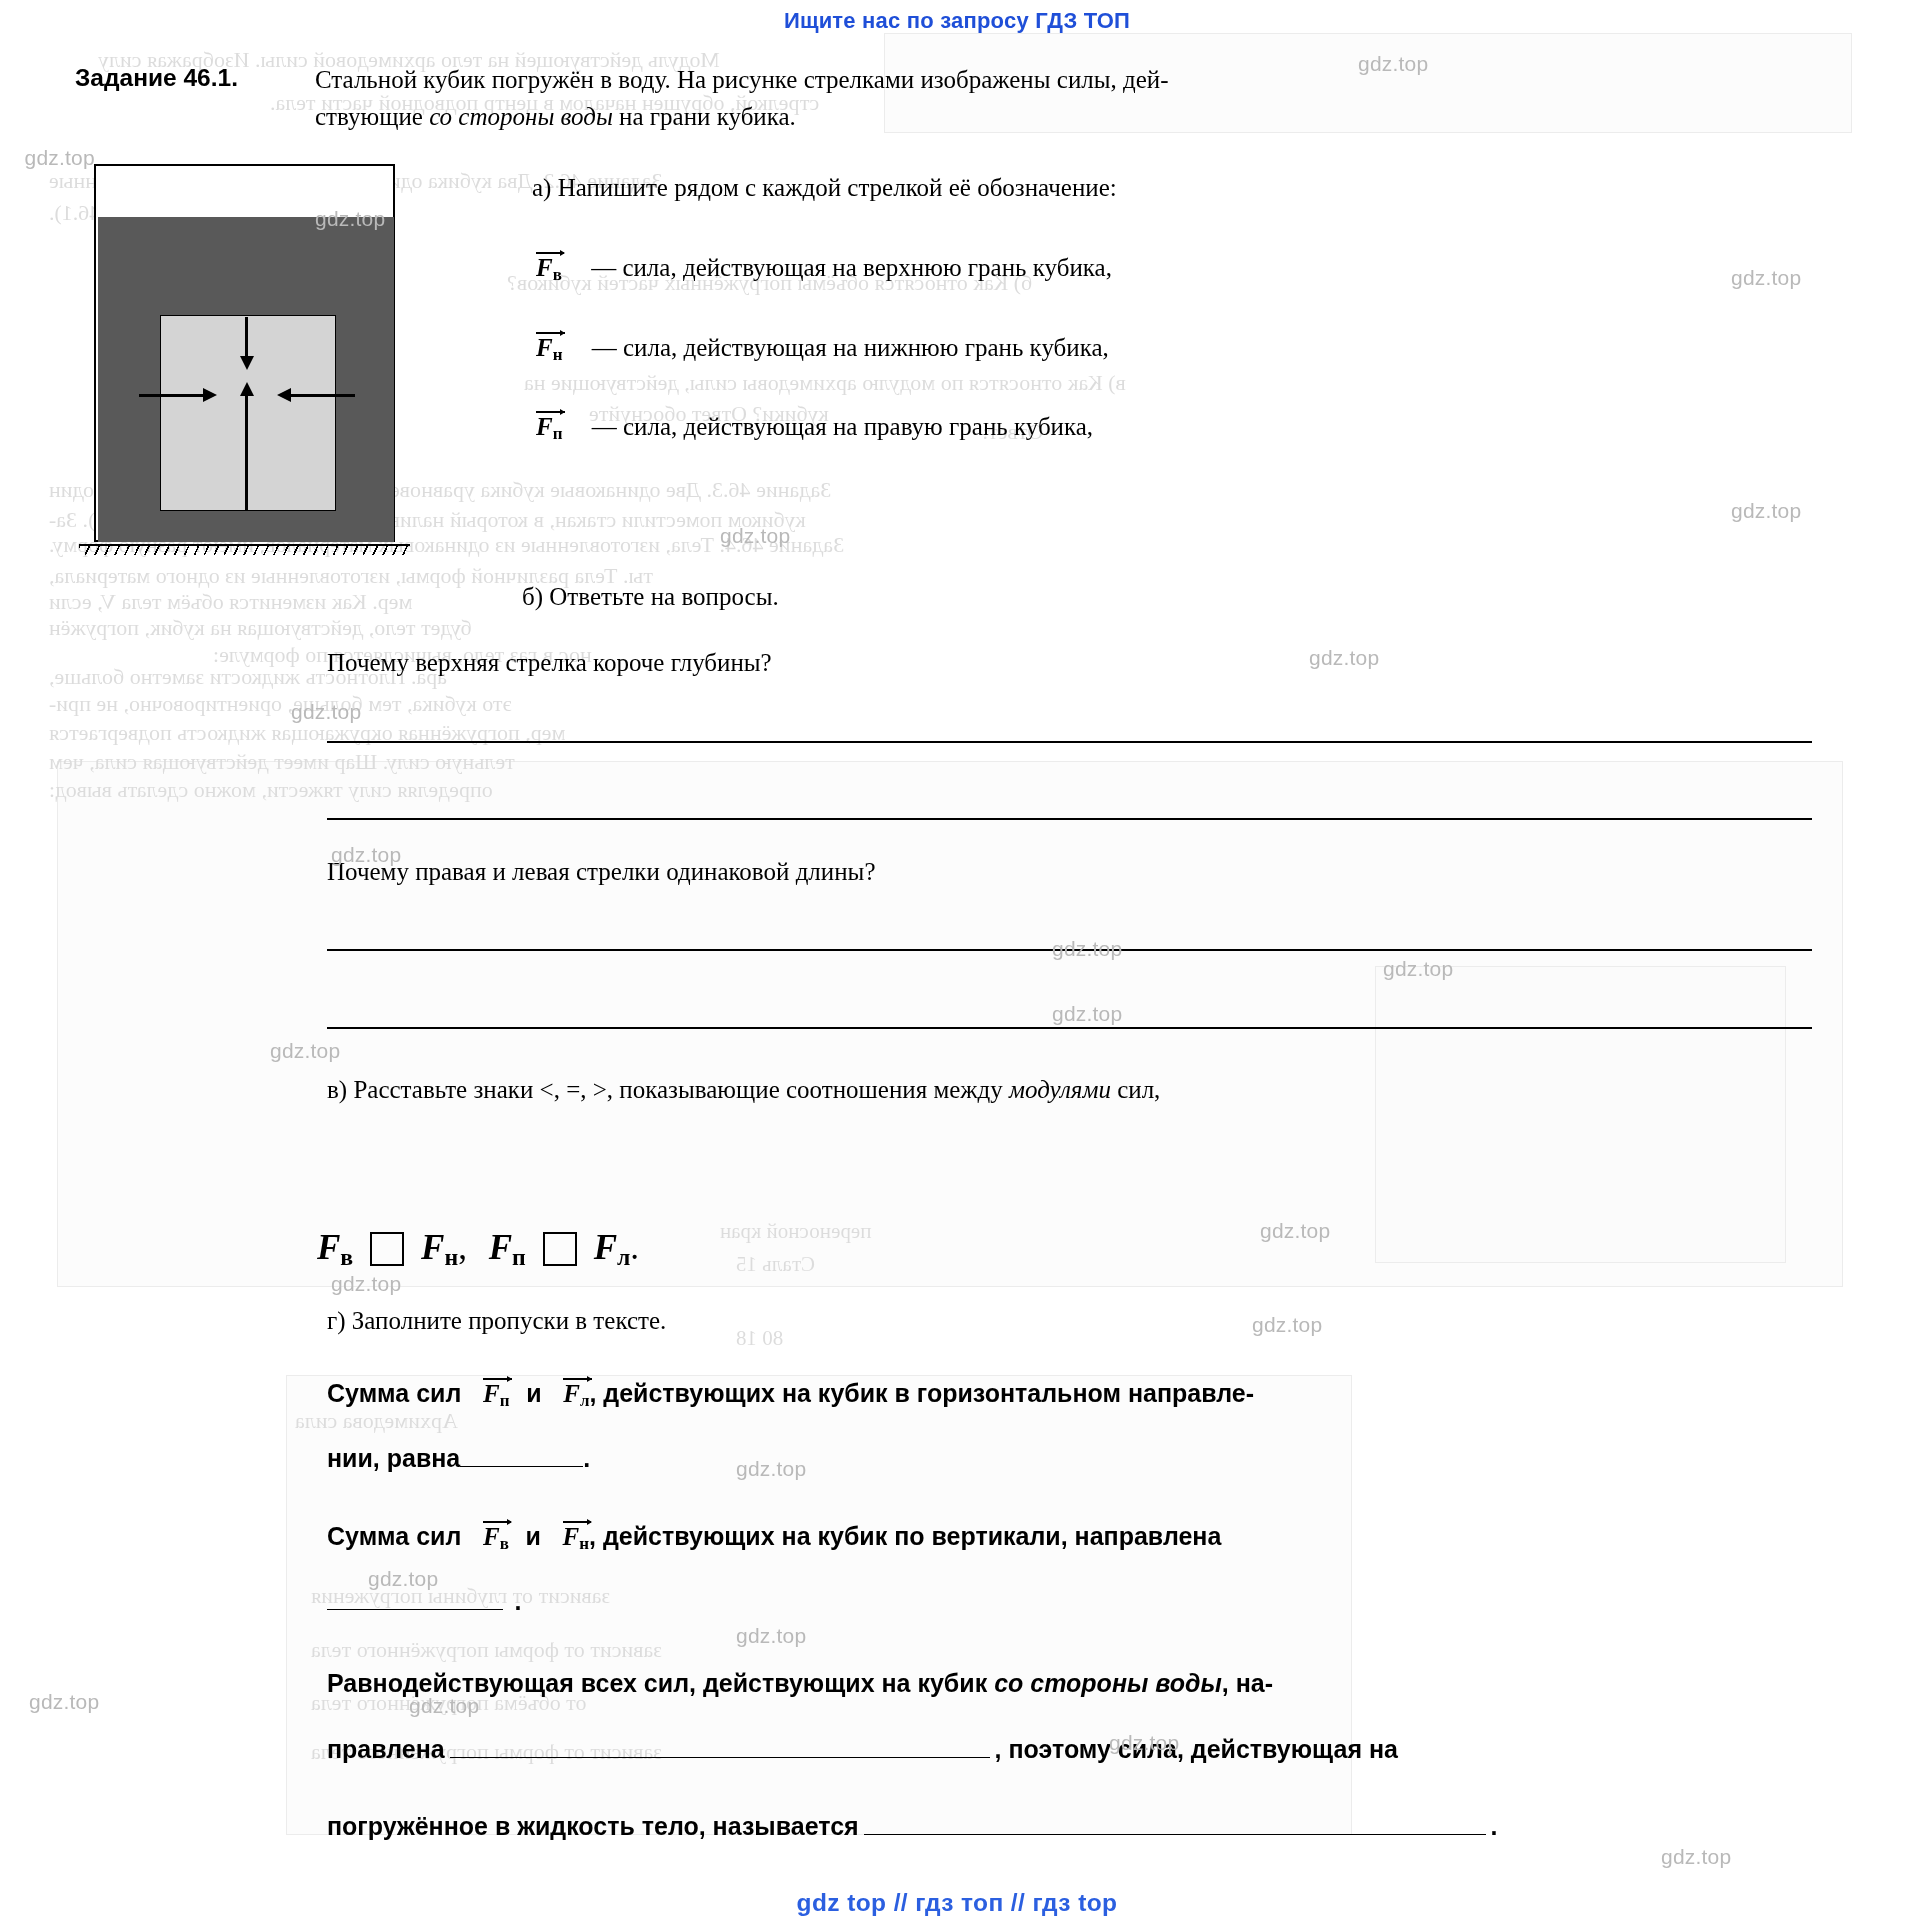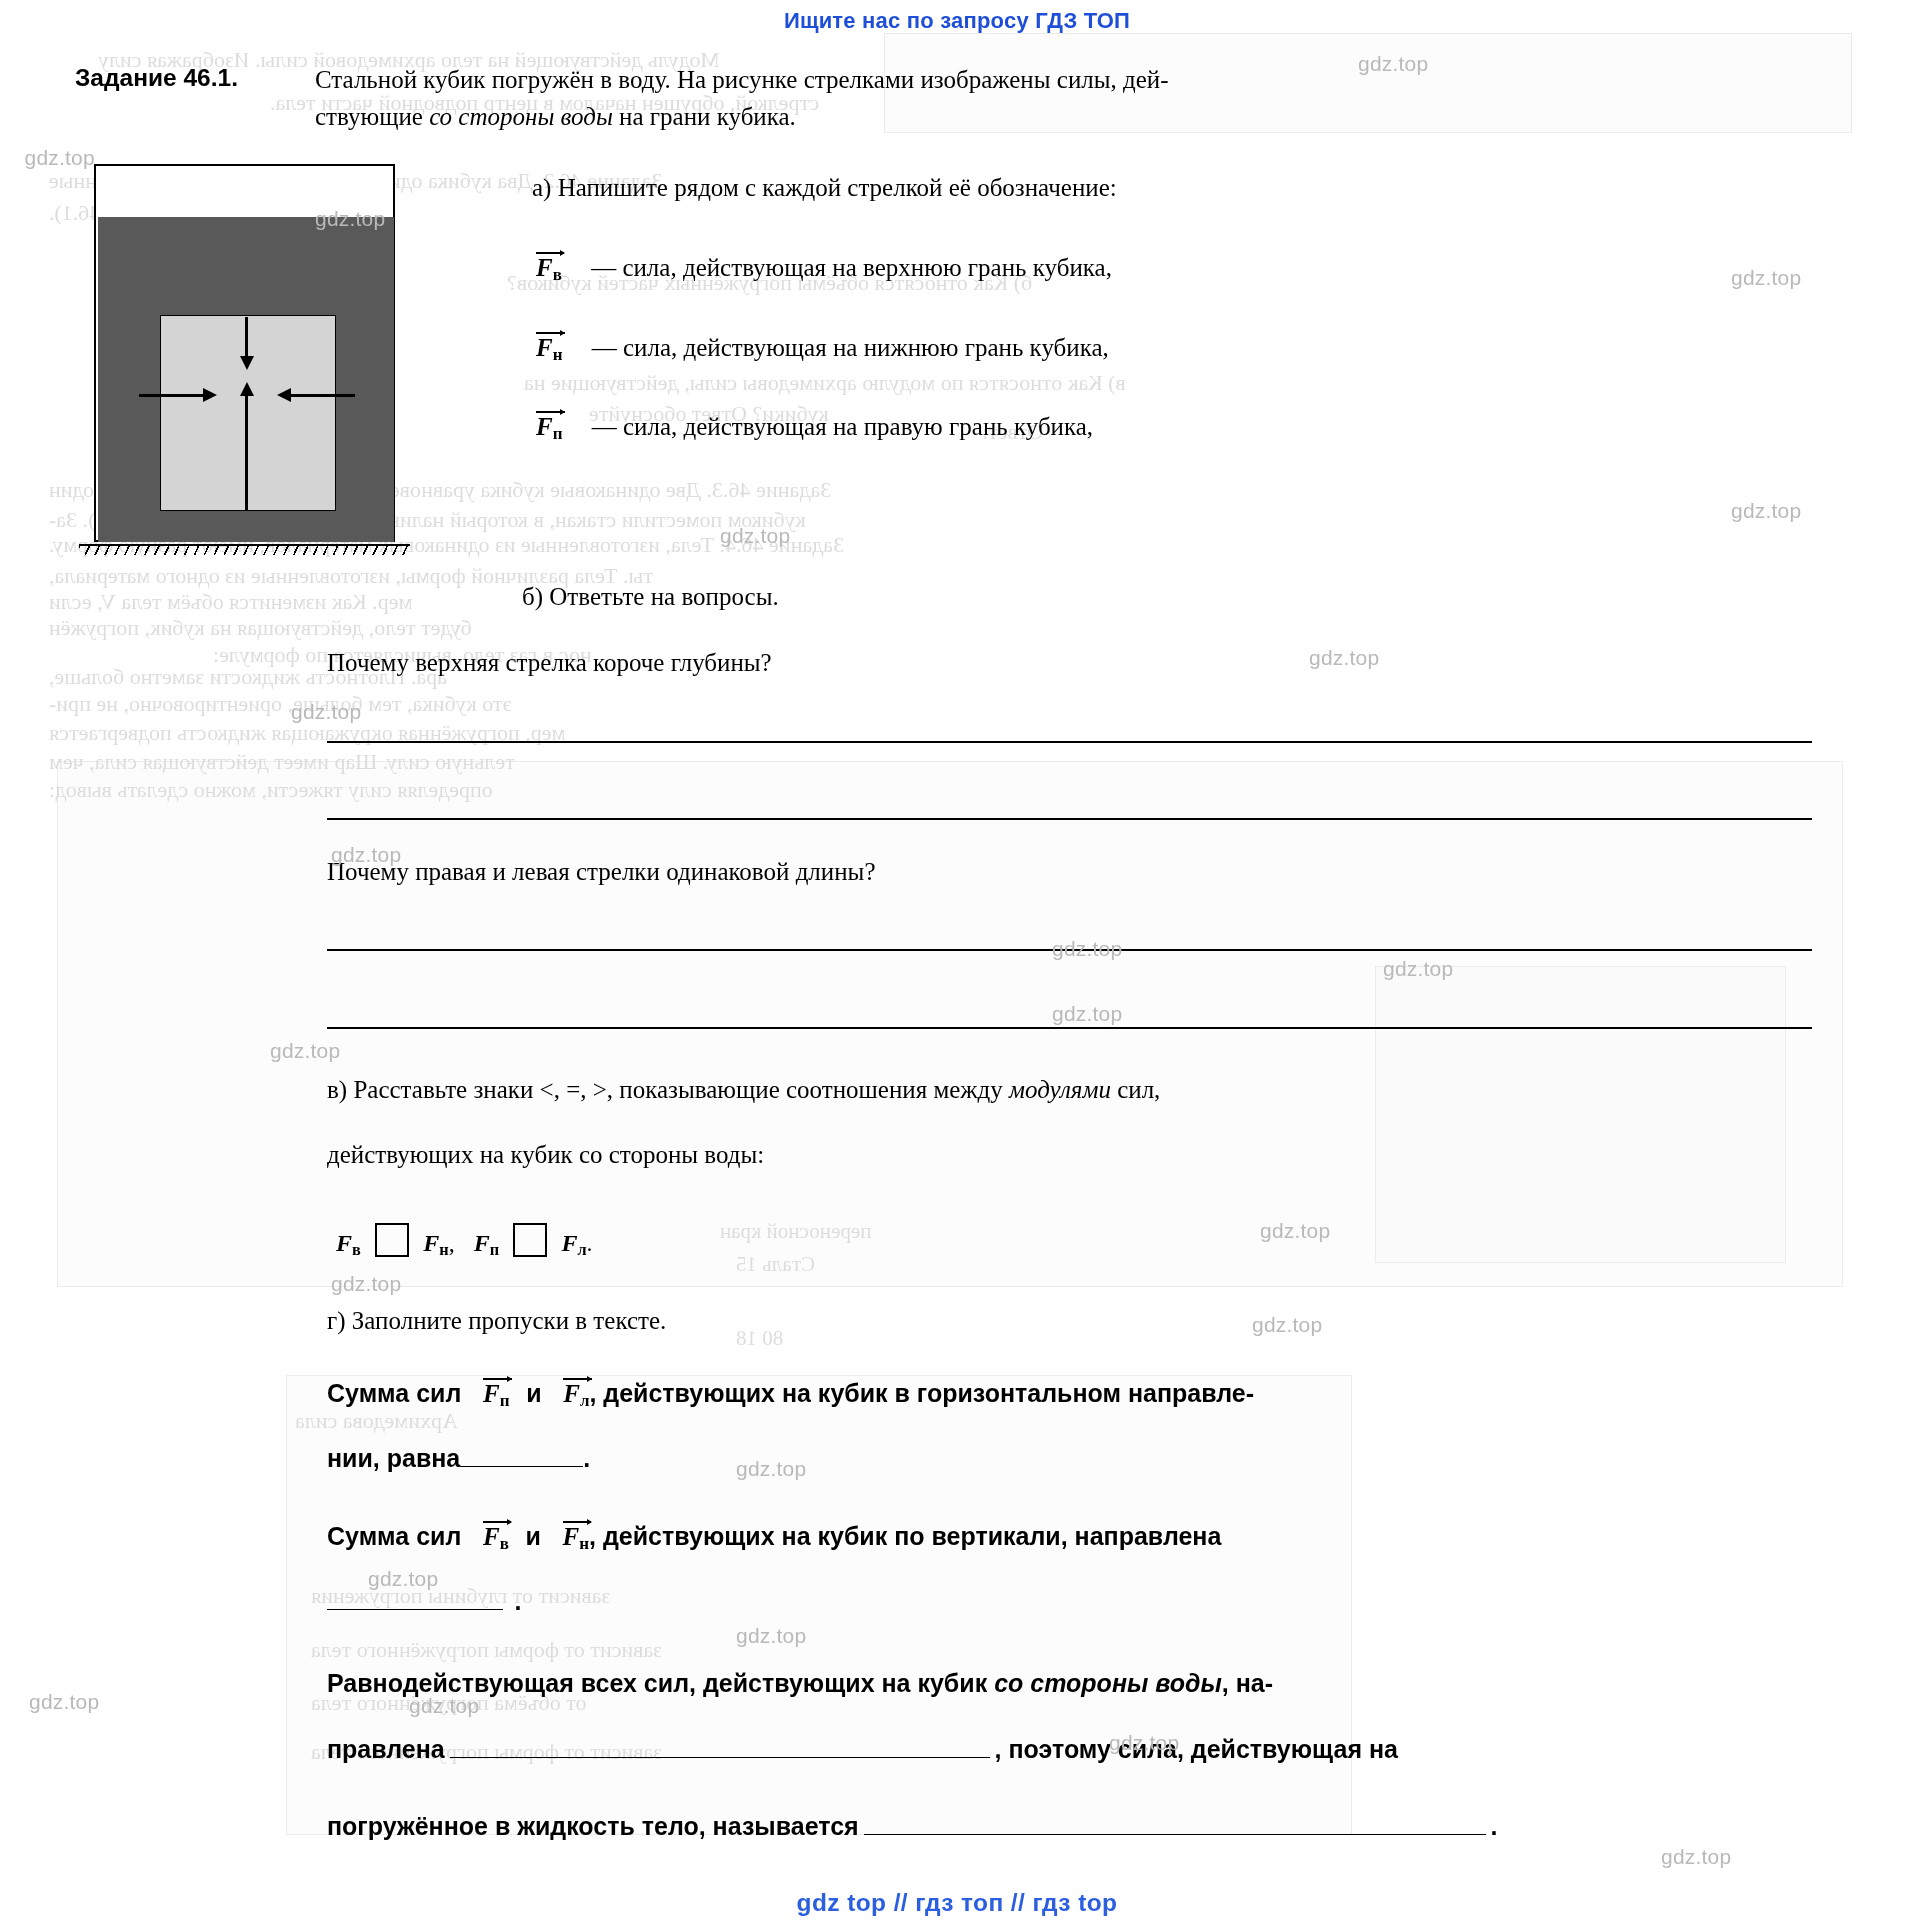--- a/index.html
+++ b/index.html
@@ -327,23 +327,22 @@
   <div class="rule" style="left:327px;top:741px;width:1485px;"></div>
   <div class="rule" style="left:327px;top:818px;width:1485px;"></div>
 
   <div class="blk" style="left:327px;top:854px;">Почему правая и левая стрелки одинаковой длины?</div>
   <div class="rule" style="left:327px;top:949px;width:1485px;"></div>
   <div class="rule" style="left:327px;top:1027px;width:1485px;"></div>
 
   <div class="blk" style="left:327px;top:1072px;">
     <span>в) Расставьте знаки &lt;, =, &gt;, показывающие соотношения между </span><i>модулями</i><span> сил,</span>
   </div>
-  <div class="blk" style="left:327px;top:1137px;">действующих на кубик со стороны воды:</div>
-
-  <div class="blk" style="left:336px;top:1223px;font-size:24px;">
+
+  <div class="blk" style="left:317px;top:1223px;font-size:35px;">
     <span class="vec" style="font-style:italic;"><span>F</span><span class="sub">в</span></span>
     <span class="sqbox"></span>
     <span class="vec" style="font-style:italic;"><span>F</span><span class="sub">н</span></span><span>,</span>
     <span class="vec" style="font-style:italic;margin-left:13px;"><span>F</span><span class="sub">п</span></span>
     <span class="sqbox"></span>
     <span class="vec" style="font-style:italic;"><span>F</span><span class="sub">л</span></span><span>.</span>
   </div>
 
   <div class="blk" style="left:327px;top:1303px;">г) Заполните пропуски в тексте.</div>
 

